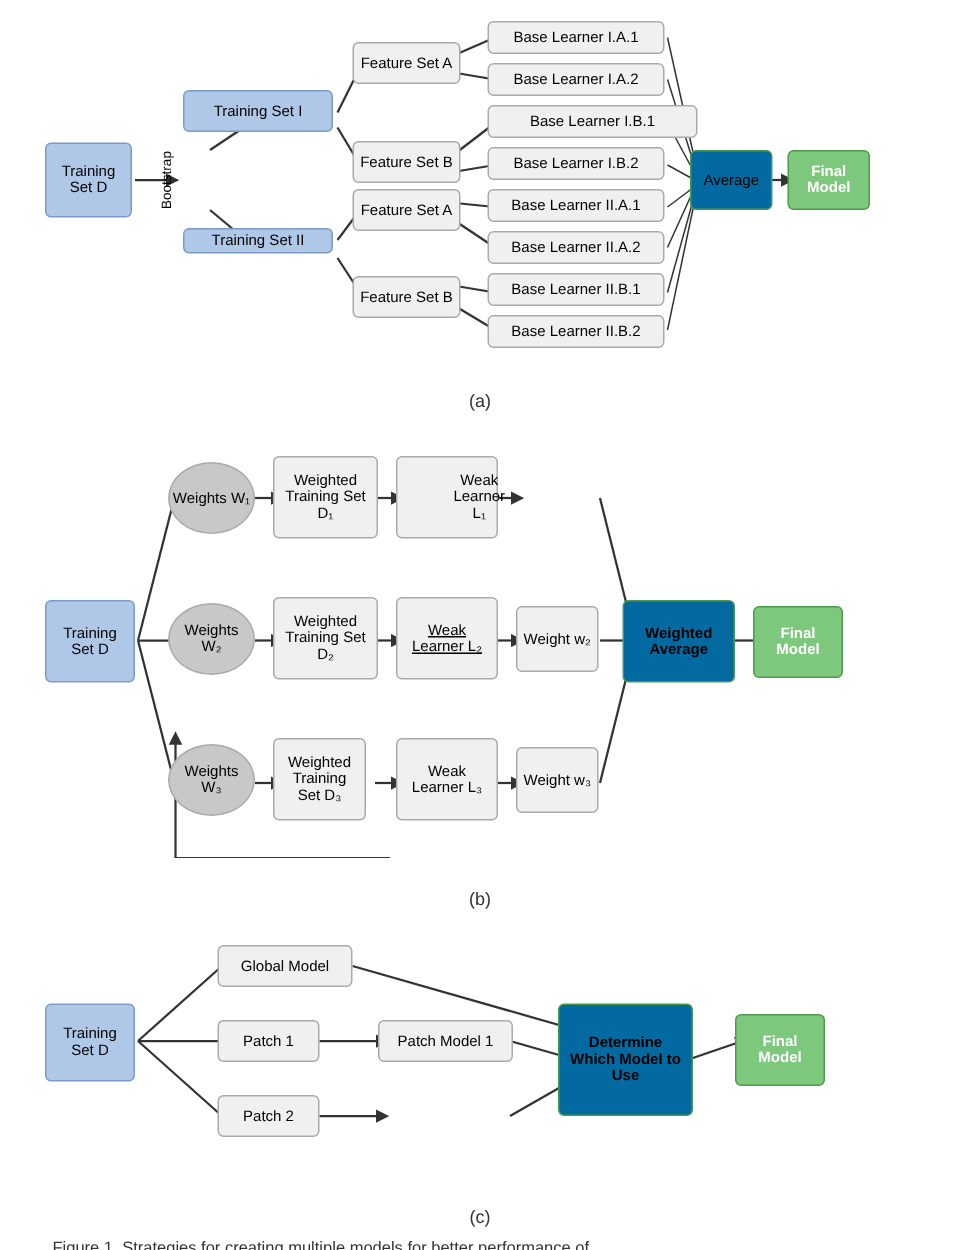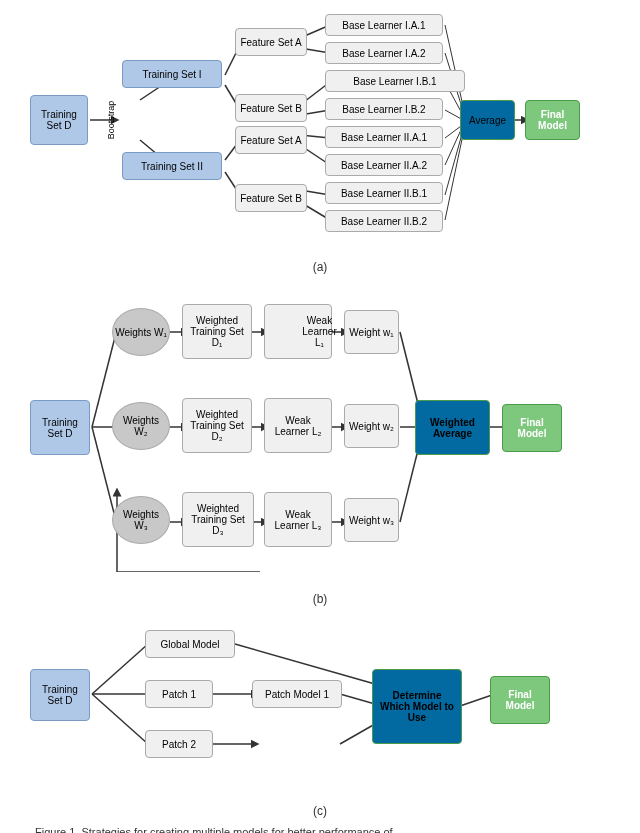--- a/index.html
+++ b/index.html
@@ -163,21 +163,21 @@
 
     <div class="box box-blue" style="left:0;top:85px;width:58px;height:50px;">Training
 Set D</div>
 
     <div style="position:absolute;left:72px;top:80px;width:18px;height:60px;display:flex;align-items:center;justify-content:center;">
       <span style="transform:rotate(-90deg);white-space:nowrap;font-size:9px;">Bootstrap</span>
     </div>
 
     <div class="box box-blue" style="left:92px;top:50px;width:100px;height:28px;">Training Set I</div>
 
-    <div class="box box-blue" style="left:92px;top:142px;width:100px;height:28px;">Training Set II</div>
+    <div class="box box-blue" style="left:92px;top:142px;width:100px;height:17px;">Training Set II</div>
 
     <div class="box" style="left:205px;top:18px;width:72px;height:28px;">Feature Set A</div>
 
     <div class="box" style="left:205px;top:84px;width:72px;height:28px;">Feature Set B</div>
 
     <div class="box" style="left:205px;top:116px;width:72px;height:28px;">Feature Set A</div>
 
     <div class="box" style="left:205px;top:174px;width:72px;height:28px;">Feature Set B</div>
 
     <div class="box" style="left:295px;top:4px;width:118px;height:22px;">Base Learner I.A.1</div>
@@ -250,33 +250,31 @@
 W₂</div>
     <div class="oval" style="left:82px;top:214px;width:58px;height:48px;">Weights
 W₃</div>
 
     <div class="box" style="left:152px;top:22px;width:70px;height:55px;">Weighted
 Training
 Set D₁</div>
     <div class="box" style="left:152px;top:116px;width:70px;height:55px;">Weighted
 Training
 Set D₂</div>
-    <div class="box" style="left:152px;top:210px;width:72px;height:55px;">Weighted
+    <div class="box" style="left:152px;top:210px;width:62px;height:55px;">Weighted
 Training
 Set D₃</div>
 
     <div class="box" style="left:234px;top:22px;width:68px;height:55px;padding-left:47px;">Weak Learner
 L₁</div>
-    <div class="box" style="left:234px;top:116px;width:68px;height:55px;">Weak Learner
+    <div class="box" style="left:234px;top:116px;width:68px;height:55px;text-decoration:underline;">Weak Learner
 L₂</div>
     <div class="box" style="left:234px;top:210px;width:68px;height:55px;">Weak Learner
 L₃</div>
 
-    <div class="box" style="left:314px;top:28px;width:55px;height:44px;">Weight
-w₁</div>
     <div class="box" style="left:314px;top:122px;width:55px;height:44px;">Weight
 w₂</div>
     <div class="box" style="left:314px;top:216px;width:55px;height:44px;">Weight
 w₃</div>
 
     <div class="box box-green-light" style="left:385px;top:118px;width:75px;height:55px;font-weight:bold;">Weighted
 Average</div>
 
     <div class="box box-green" style="left:472px;top:122px;width:60px;height:48px;">Final
 Model</div>

